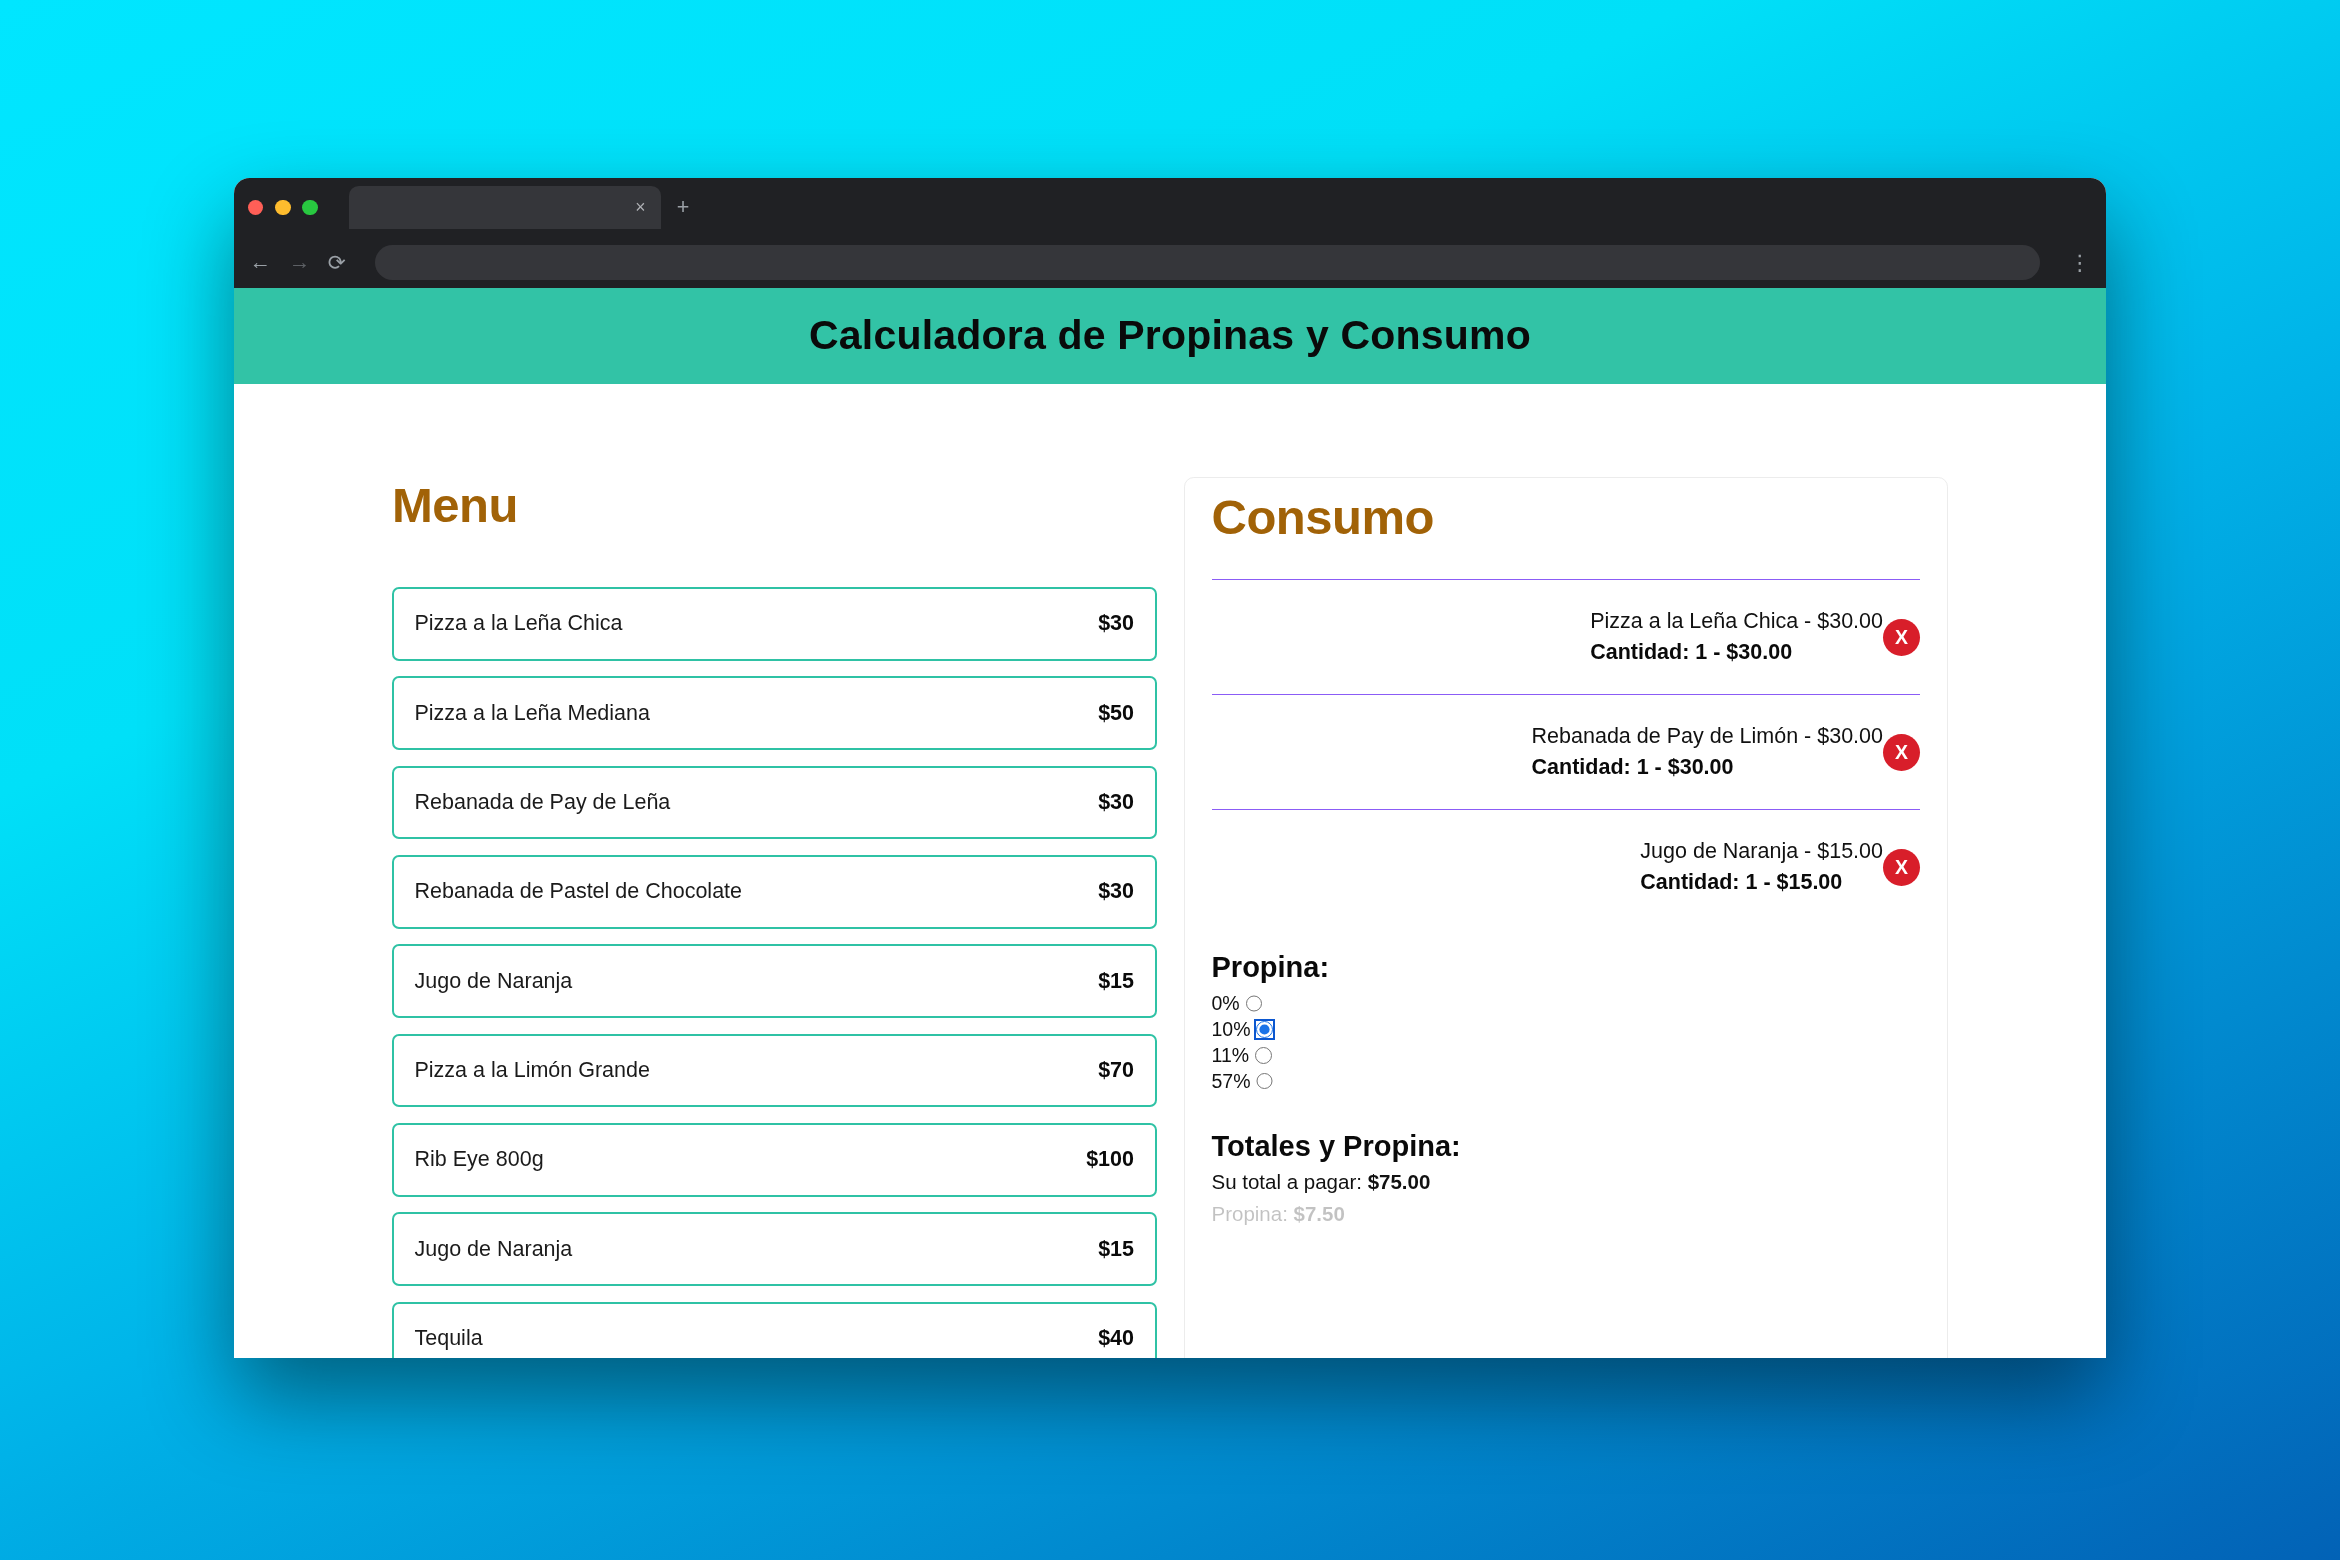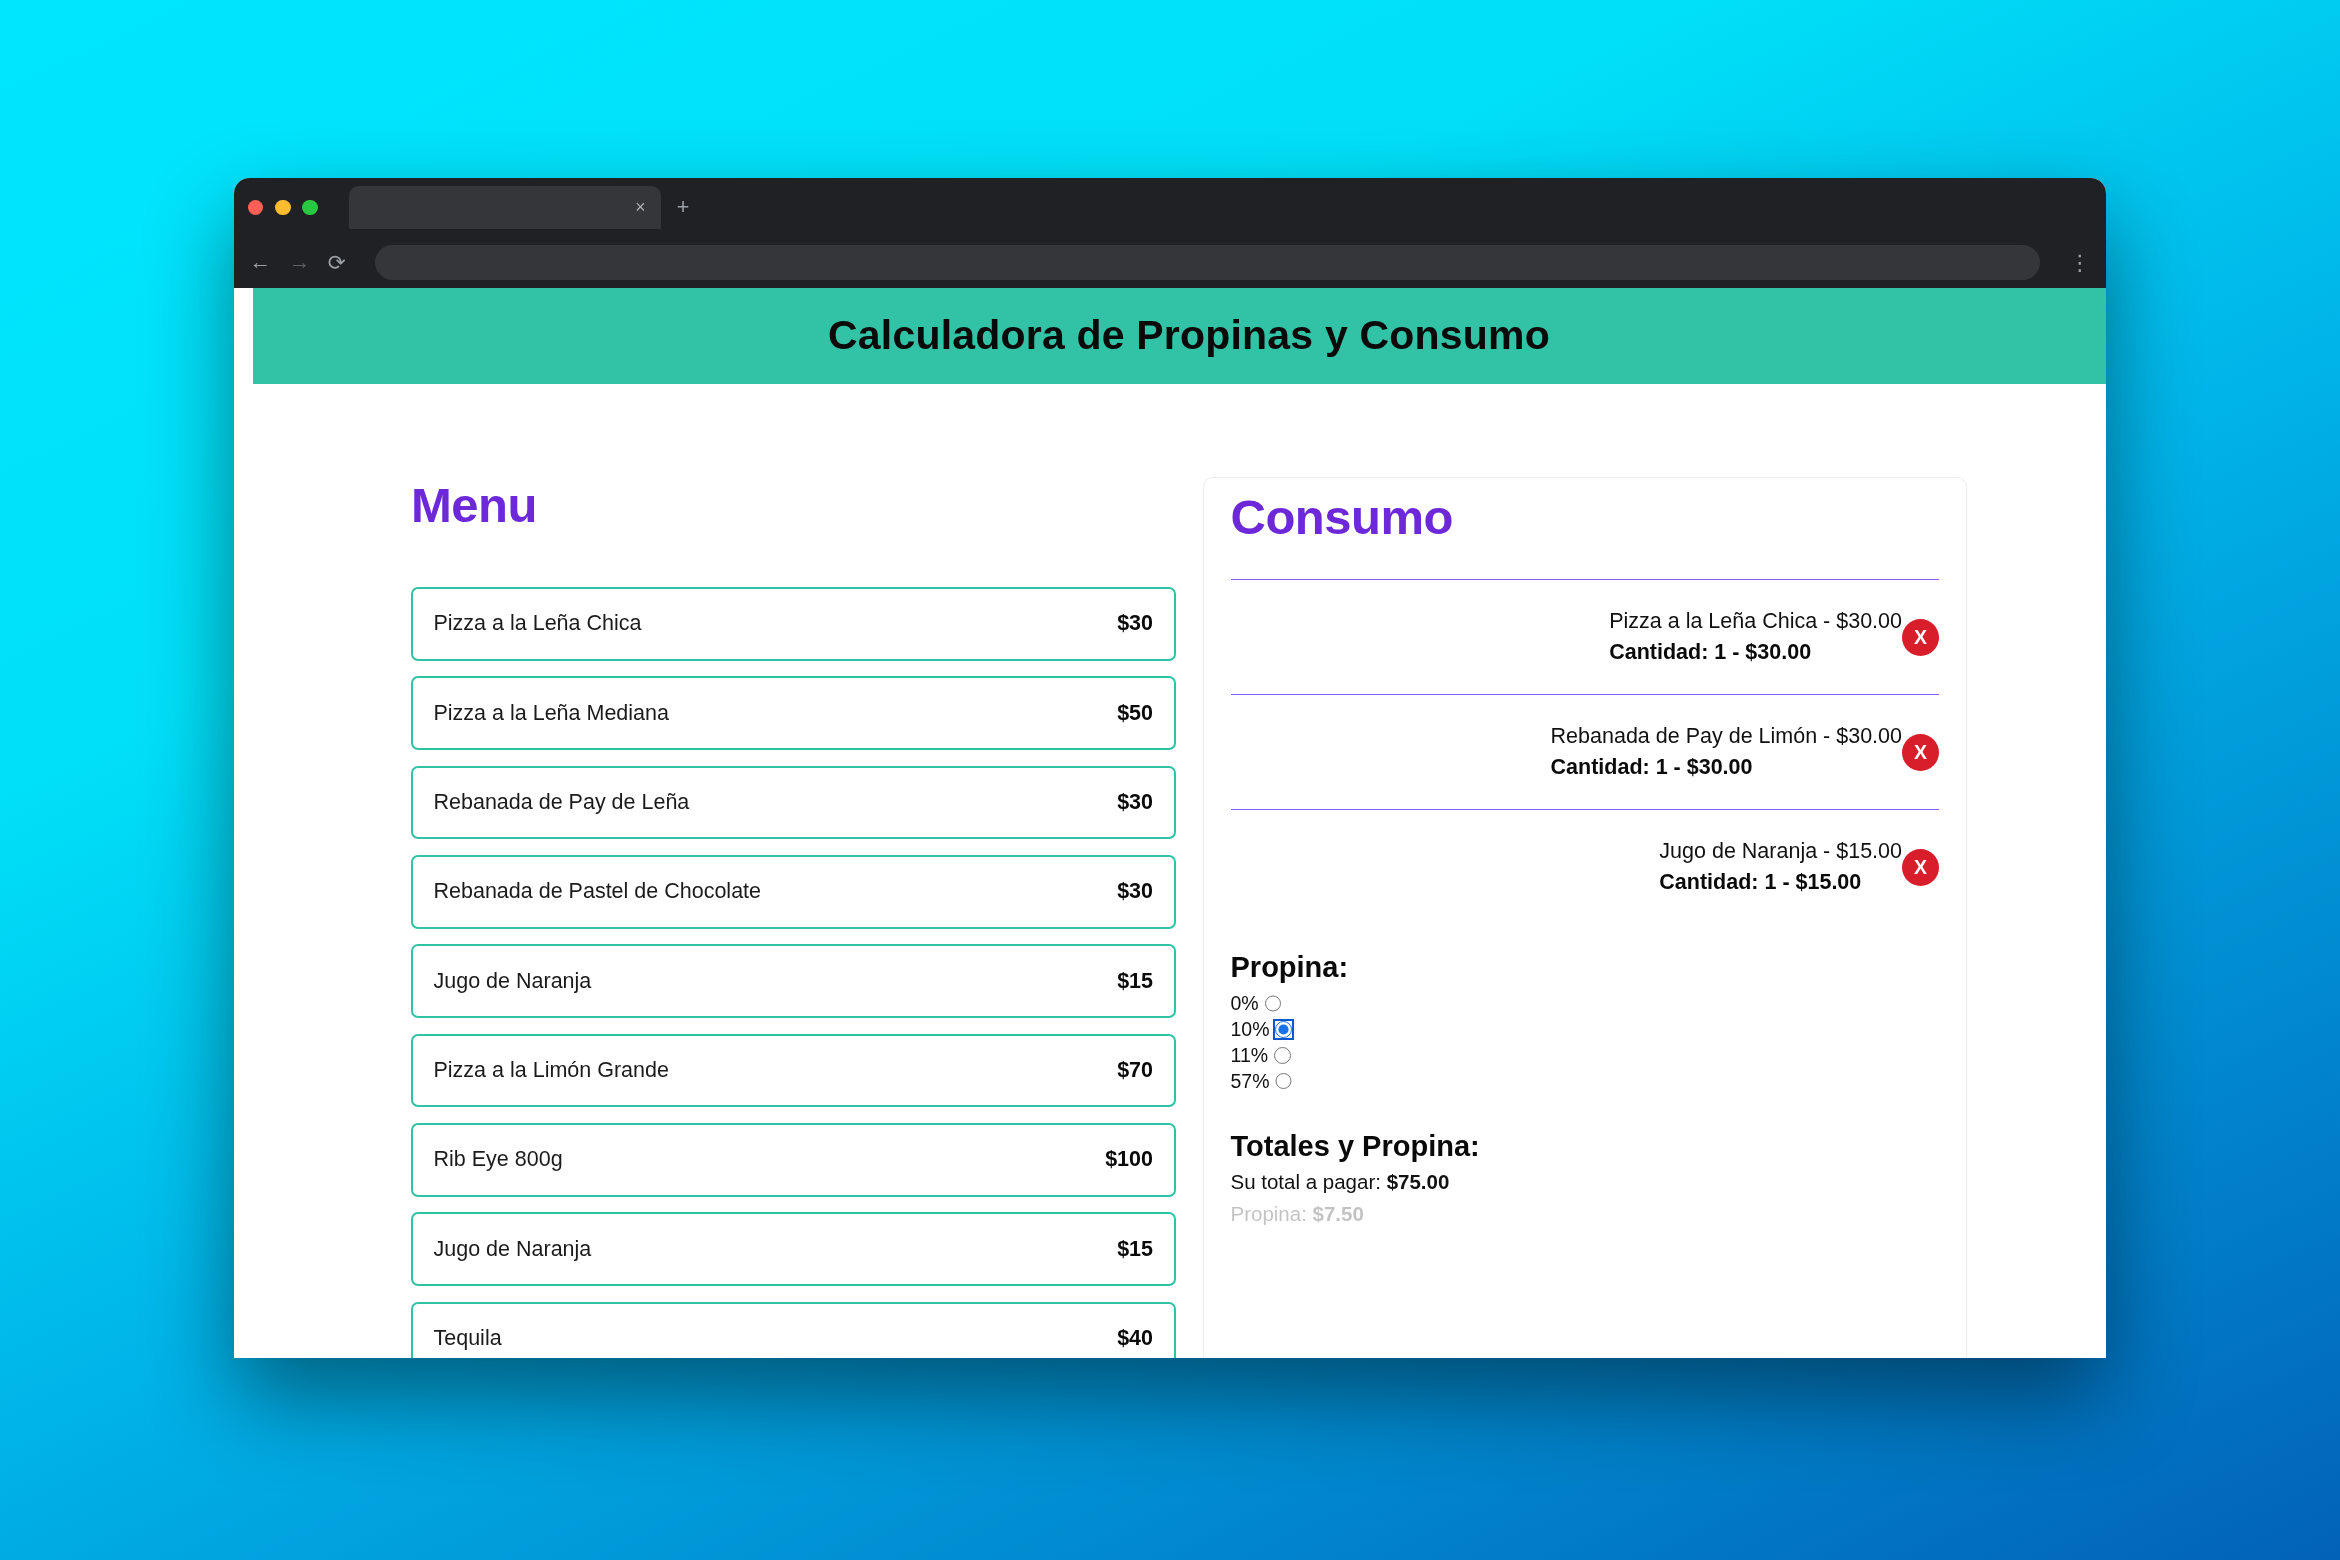--- a/index.html
+++ b/index.html
@@ -24,21 +24,21 @@
   .dot.red { background:#ff5f57;} .dot.yellow{background:#febc2e;} .dot.green{background:#28c840;}
   .tab { margin-left: 19.5px; height: 43px; width: 312px; background:#35363a; border-radius:9.8px 9.8px 0 0; display:flex; align-items:center; justify-content:flex-end; padding:0 15.6px; }
   .tab-x { color:#aeb0b4; font-size:17.6px; }
   .plus { color:#9aa0a6; font-size:21.5px; margin-left:15.6px; }
   .toolbar { height: 51px; background:#202124; display:flex; align-items:center; padding:0 15.6px; gap:17.6px; }
   .nav-ico { color:#9aa0a6; font-size:21.5px; }
   .omnibox { flex:1; height:35px; background:#35363a; border-radius:19.5px; margin:0 11.7px; }
   .kebab { color:#9aa0a6; font-size:21.5px; letter-spacing:0; }
 
   
-  .page { position:relative; width:100%; height:calc(100% - 109px); background:#fff; overflow:hidden;margin-left:19px; }
+  .page { position:relative; width:100%; height:calc(100% - 109px); background:#fff; overflow:hidden; }
 
   .hero {
     background:#32c3a6;
     padding: 24.4px 0;
     text-align:center;
   }
   .hero h1 {
     font-weight:900;
     font-size:41px;
     color:#0a0a0a;
@@ -49,21 +49,21 @@
     display:grid;
     grid-template-columns: 1fr 1fr;
     gap: 27px;
     width: 1556px;
     margin: 93px auto 0 auto;
   }
 
   h2.section-title {
     font-weight:900;
     font-size:49px;
-    color:#6d28d9;
+    color:#a16207;
     margin-bottom: 54px;
     letter-spacing:-0.5px;
   }
 
   
   .menu-list { display:flex; flex-direction:column; gap:15.6px; }
   .menu-item {
     border:2px solid #2fc2a5;
     border-radius:7px;
     padding: 22.4px 20.5px;

